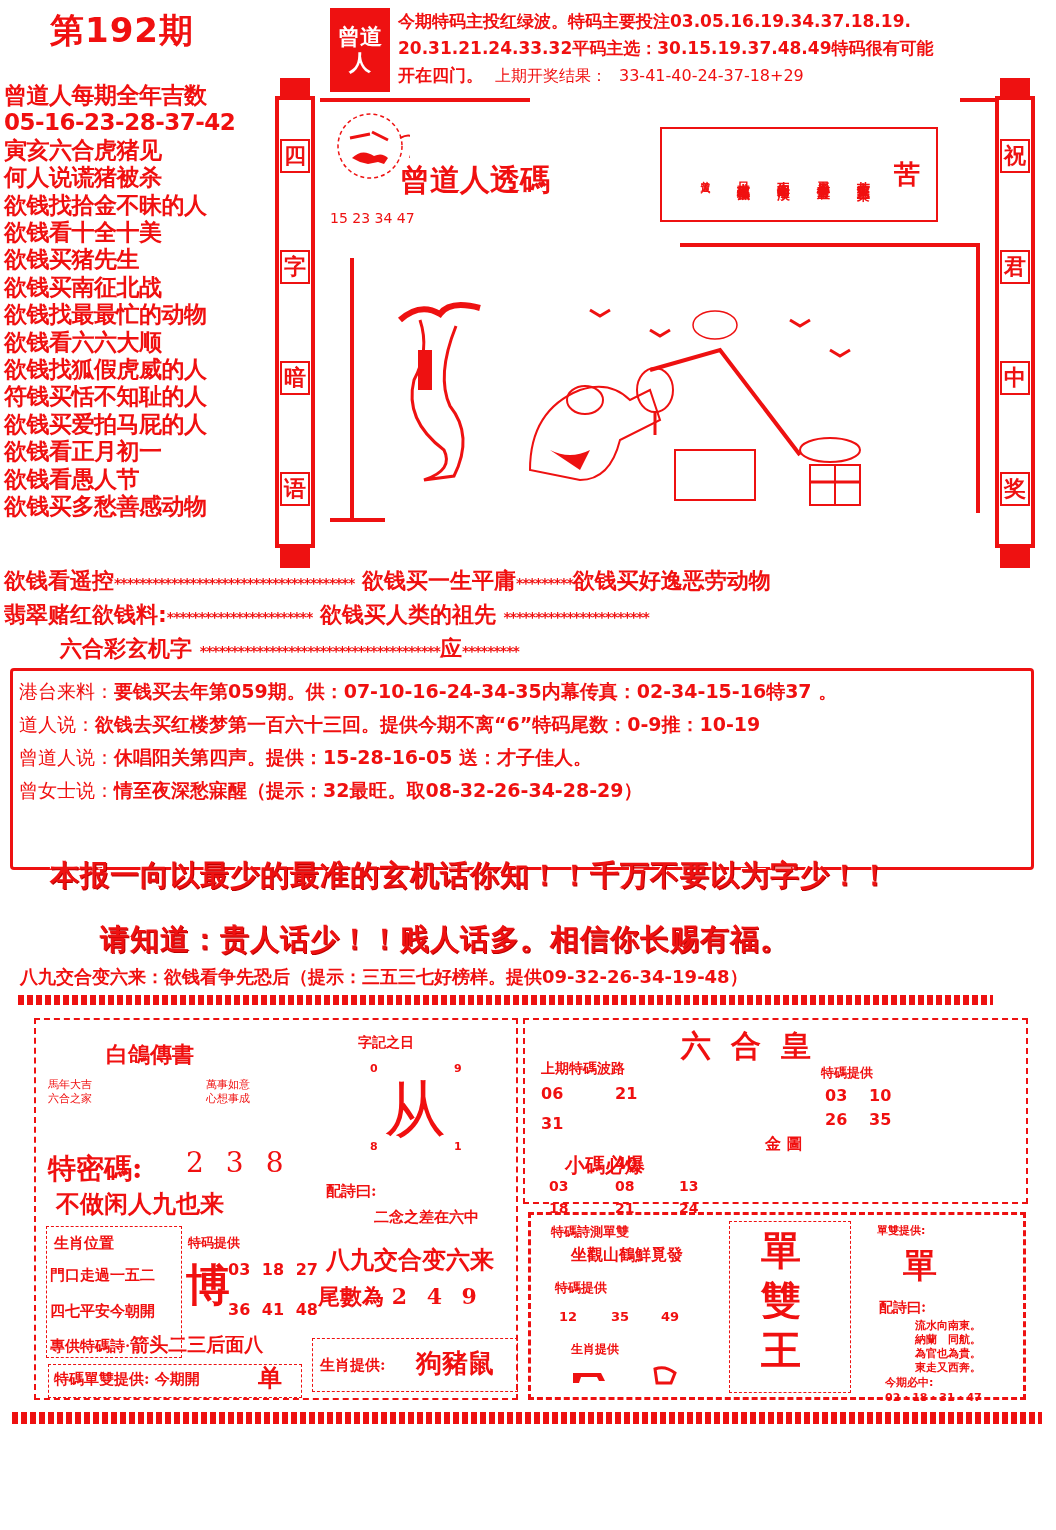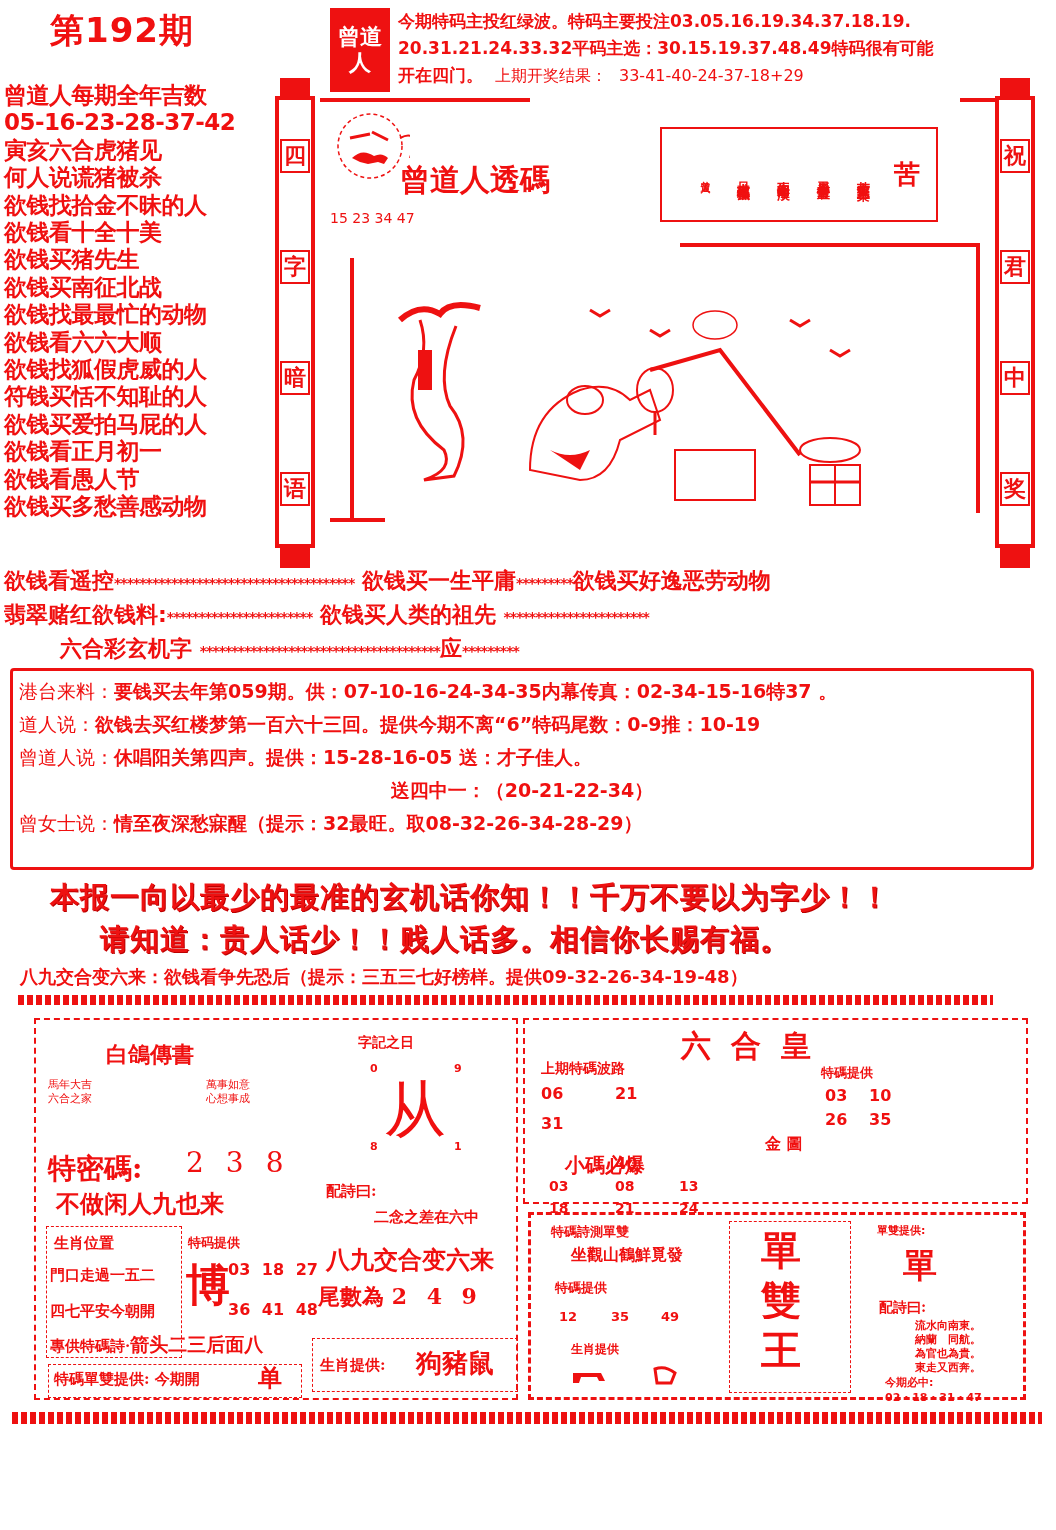--- a/index.html
+++ b/index.html
@@ -185,25 +185,24 @@
 </div>
 <div class="abs starline red" style="left:60px; top:634px;">
   <span>六合彩玄机字</span>
   <span class="stars">**************************************</span><span>应</span><span class="stars">*********</span>
 </div>
 
 <div class="abs infobox red">
   <div class="row"><span class="label">港台来料：</span><span>要钱买去年第059期。供：07-10-16-24-34-35内幕传真：02-34-15-16特37 。</span></div>
   <div class="row"><span class="label">道人说：</span><span>欲钱去买红楼梦第一百六十三回。提供今期不离“6”特码尾数：0-9推：10-19</span></div>
   <div class="row"><span class="label">曾道人说：</span><span>休唱阳关第四声。提供：15-28-16-05 送：才子佳人。</span></div>
-  <div class="row center"><span>送四中一：（20-21-22-34）</span></div>
   <div class="row"><span class="label">曾女士说：</span><span>情至夜深愁寐醒（提示：32最旺。取08-32-26-34-28-29）</span></div>
 </div>
 
-<div class="abs slogan" style="left:50px; top:878px;text-align:center;">本报一向以最少的最准的玄机话你知！！千万不要以为字少！！</div>
+<div class="abs slogan" style="left:50px; top:856px;text-align:center;">本报一向以最少的最准的玄机话你知！！千万不要以为字少！！</div>
 <div class="abs slogan" style="left:100px; top:920px;">请知道：贵人话少！！贱人话多。相信你长赐有福。</div>
 
 <div class="abs yellow-line red" style="left:20px; top:965px;">
   <span>八九交合变六来：</span><span>欲钱看争先恐后（提示：三五三七好榜样。提供09-32-26-34-19-48）</span>
 </div>
 <div class="abs deco-border" style="left:18px; top:995px; width:975px;"></div>
 
 <div class="abs panel bl red" style="left:34px; top:1018px; width:484px; height:382px;">
   <div class="abs serif" style="left:70px; top:20px; font-size:22px;">白鴿傳書</div>
   <div class="abs sm" style="left:12px; top:58px; font-size:11px; line-height:14px;">

